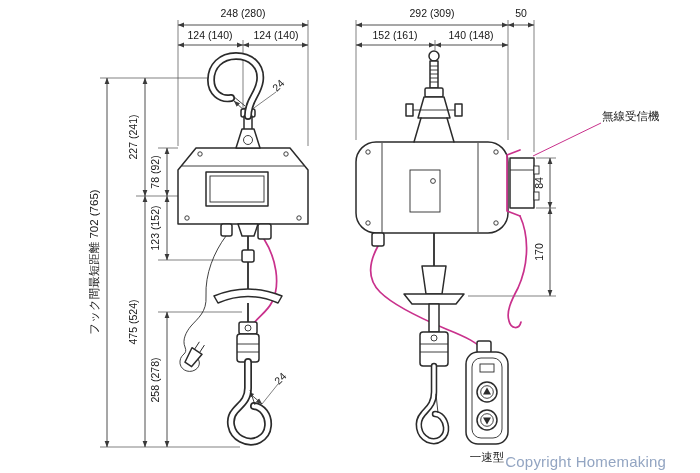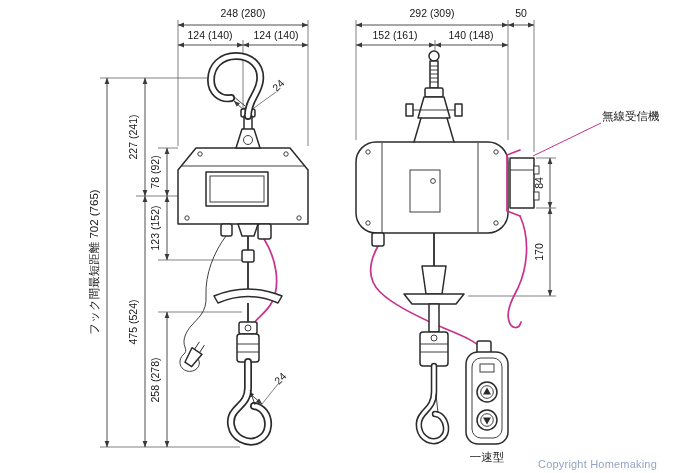--- a/index.html
+++ b/index.html
@@ -1,18 +1,18 @@
 <!DOCTYPE html>
 <html><head>
 <meta charset="utf-8">
 <style>
   html,body{margin:0;padding:0;background:#ffffff;}
   .canvas{position:relative;width:671px;height:473px;background:#ffffff;overflow:hidden;
           font-family:"Liberation Sans","DejaVu Sans",sans-serif;}
-  .copyright{position:absolute;right:14px;bottom:3px;font-size:11px;color:#93a5c2;letter-spacing:.2px;}
+  .copyright{position:absolute;right:5px;bottom:3px;font-size:15px;color:#93a5c2;letter-spacing:.2px;}
   svg text{font-family:"Liberation Sans","DejaVu Sans",sans-serif;font-size:10.5px;fill:#161616;}
   svg text.jp{font-size:11.5px;}
   svg text.mid{text-anchor:middle;}
   g.extg path{stroke:#4a4a4a;stroke-width:0.7;fill:none;}
   g.dimg path{stroke:#3a3a3a;stroke-width:0.9;fill:none;}
   .ln{fill:#ffffff;stroke:#2b2b2b;stroke-width:1.5;stroke-linejoin:round;}
   .st{fill:none;stroke:#2b2b2b;stroke-width:1.5;stroke-linecap:round;stroke-linejoin:round;}
   .tn{fill:none;stroke:#2b2b2b;stroke-width:0.9;}
   .tnf{fill:#ffffff;stroke:#2b2b2b;stroke-width:0.9;}
   .rope{fill:none;stroke:#2b2b2b;stroke-width:1.8;}

